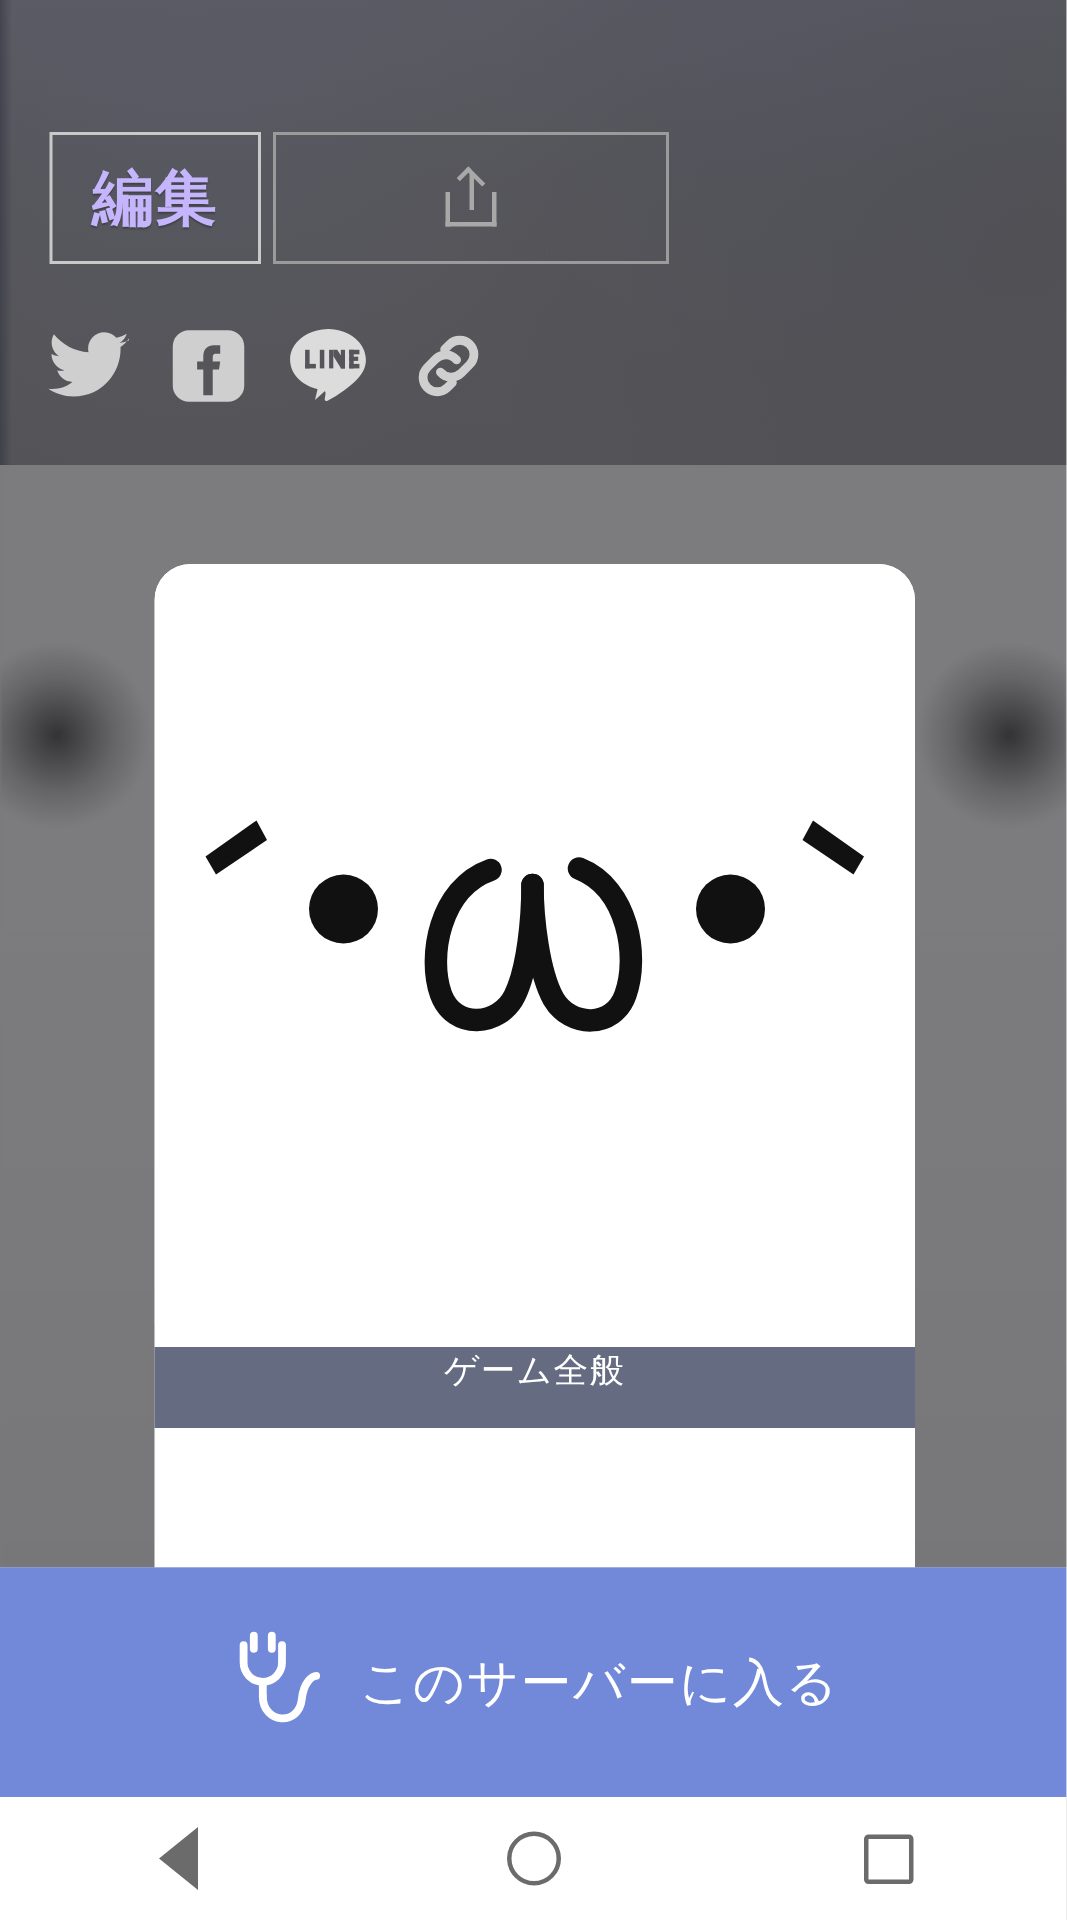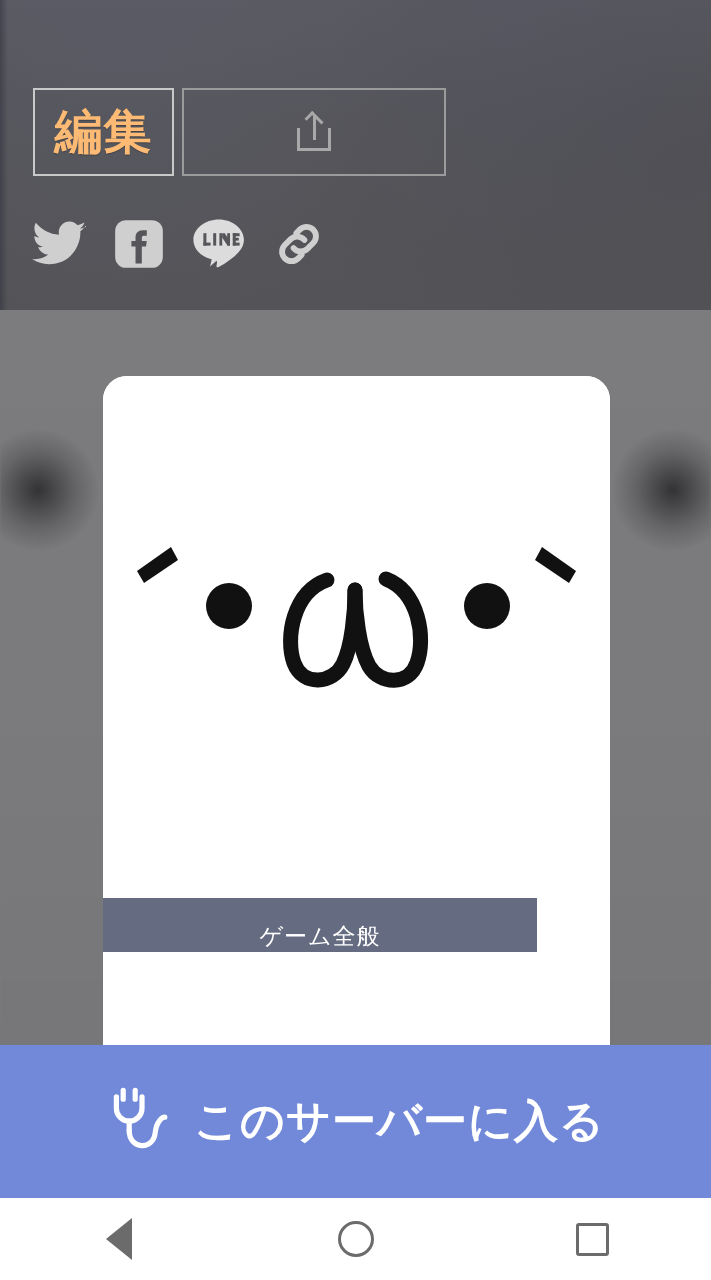--- a/index.html
+++ b/index.html
@@ -44,22 +44,22 @@
     z-index:5;
   }
   .btn-edit {
     width:141px; height:88px;
     border:2px solid #c9c9c9;
     display:flex; align-items:center; justify-content:center;
     background:transparent;
     cursor:pointer;
   }
   .btn-edit span {
-    color:#fdba74;
-    font-size:48px;
+    color:#c4b5fd;
+    font-size:41px;
     font-weight:700;
     letter-spacing:1px;
     text-shadow:0 1px 1px rgba(0,0,0,.25);
   }
   .btn-share {
     width:264px; height:88px;
     border:2px solid #9b9b9b;
     display:flex; align-items:center; justify-content:center;
     gap:20px;
     background:transparent;
@@ -127,23 +127,23 @@
     overflow:hidden;
   }
   .kaomoji {
     position:absolute; left:0; top:0; width:507px; height:507px;
   }
   .kaomoji svg { display:block; width:507px; height:507px; }
 
   
   .category {
     position:absolute; left:103px; top:588px;
-    width:434px; height:54px;
+    width:507px; height:54px;
     background:#656b80;
-    display:flex; align-items:flex-end; justify-content:center;
+    display:flex; align-items:flex-start; justify-content:center;
     cursor:pointer;
   }
   .category span {
     color:#ffffff;
     font-size:23px;
     font-weight:500;
     letter-spacing:1px;
   }
 
   
@@ -152,22 +152,22 @@
     width:711px; height:153px;
     background:#7289da;
     display:flex; align-items:center; justify-content:center;
     gap:26px;
     cursor:pointer;
   }
   .cta .plug { width:62px; height:72px; flex:none; }
   .cta .plug svg { display:block; }
   .cta .cta-label {
     color:#ffffff;
-    font-size:44px;
-    font-weight:700;
+    font-size:34px;
+    font-weight:400;
     letter-spacing:1px;
   }
 
   
   .navbar {
     position:absolute; left:0; top:1198px;
     width:711px; height:82px;
     background:#ffffff;
     display:flex; align-items:center; justify-content:space-around;
   }

